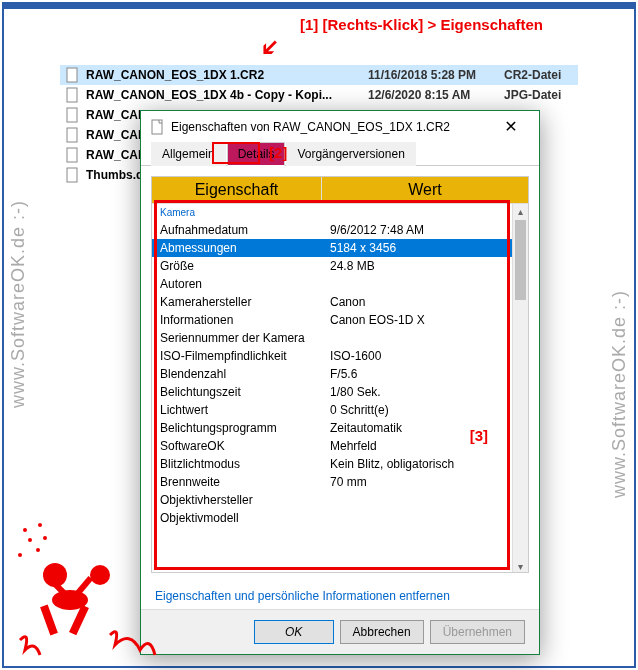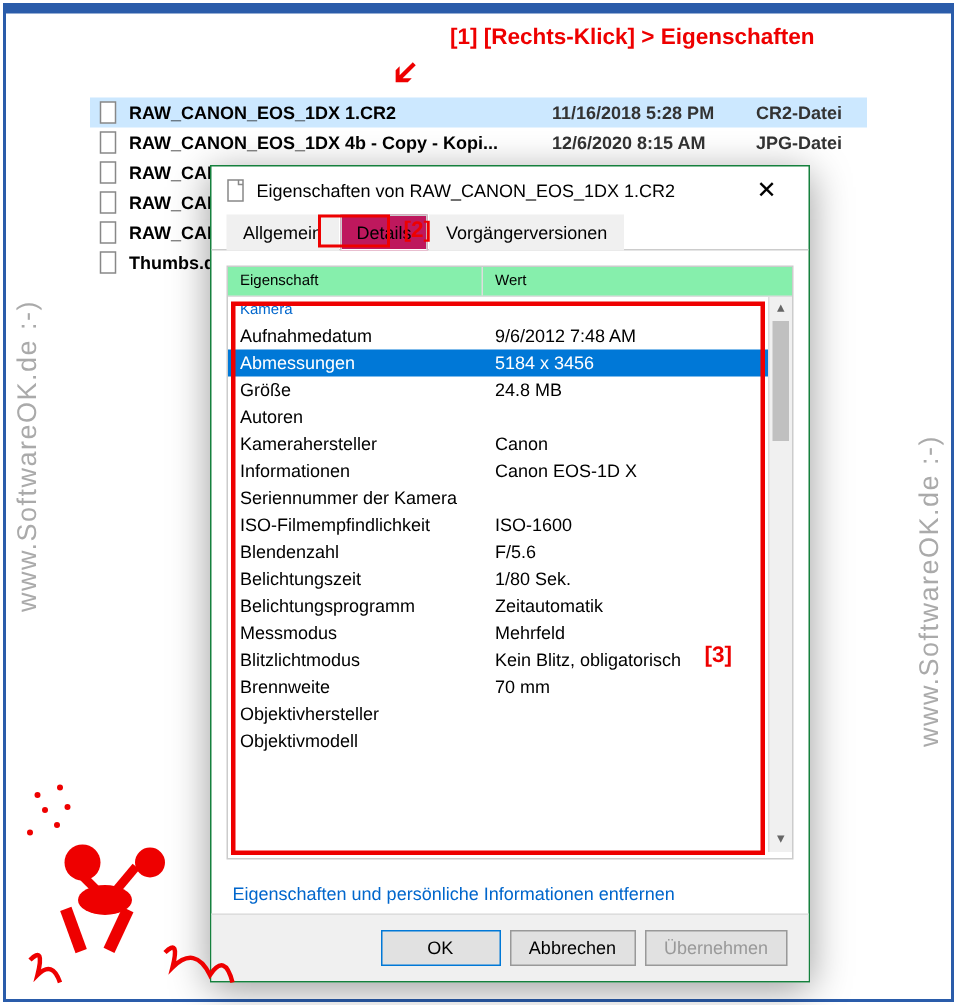--- a/index.html
+++ b/index.html
@@ -105,23 +105,24 @@
     
     .details-content {
       flex: 1;
       margin: 10px;
       border: 1px solid #ccc;
       overflow: hidden;
       position: relative;
     }
     .details-header {
       display: flex;
-      font-size: 10px;
+      font-size: 16px;
       border-bottom: 1px solid #ddd;
-      background: #86efac;
+      background: #eab308;
+      text-align: center;
     }
     .col-prop { width: 170px; padding: 4px 8px; border-right: 1px solid #ddd; }
     .col-val { flex: 1; padding: 4px 8px; }
     
     .details-body {
       font-size: 12px;
       height: calc(100% - 24px);
       overflow-y: auto;
       position: relative;
     }
@@ -160,21 +161,21 @@
       border-top: 1px solid #ddd;
     }
     .dialog-buttons button {
       min-width: 80px;
       padding: 4px 12px;
       font-size: 12px;
       border: 1px solid #999;
       background: #e1e1e1;
       cursor: pointer;
     }
-    .dialog-buttons button.primary { border: 1px solid #0078d7; }
+    .dialog-buttons button.primary { border: 1px solid #0078d7; font-style: italic; }
     .dialog-buttons button:disabled { color: #999; cursor: default; }
     
     .annotation-num {
       color: #e00;
       font-weight: bold;
       font-size: 15px;
       position: absolute;
     }
     
     .scrollbar-track {
@@ -352,25 +353,29 @@
         </div>
         <div class="prop-row">
           <div class="pname">Blendenzahl</div>
           <div class="pval">F/5.6</div>
         </div>
         <div class="prop-row">
           <div class="pname">Belichtungszeit</div>
           <div class="pval">1/80 Sek.</div>
         </div>
         <div class="prop-row">
+          <div class="pname">Lichtwert</div>
+          <div class="pval">0 Schritt(e)</div>
+        </div>
+        <div class="prop-row">
           <div class="pname">Belichtungsprogramm</div>
           <div class="pval">Zeitautomatik</div>
         </div>
         <div class="prop-row">
-          <div class="pname">Messmodus</div>
+          <div class="pname">SoftwareOK</div>
           <div class="pval">Mehrfeld</div>
         </div>
         <div class="prop-row">
           <div class="pname">Blitzlichtmodus</div>
           <div class="pval">Kein Blitz, obligatorisch</div>
         </div>
         <div class="prop-row">
           <div class="pname">Brennweite</div>
           <div class="pval">70 mm</div>
         </div>

